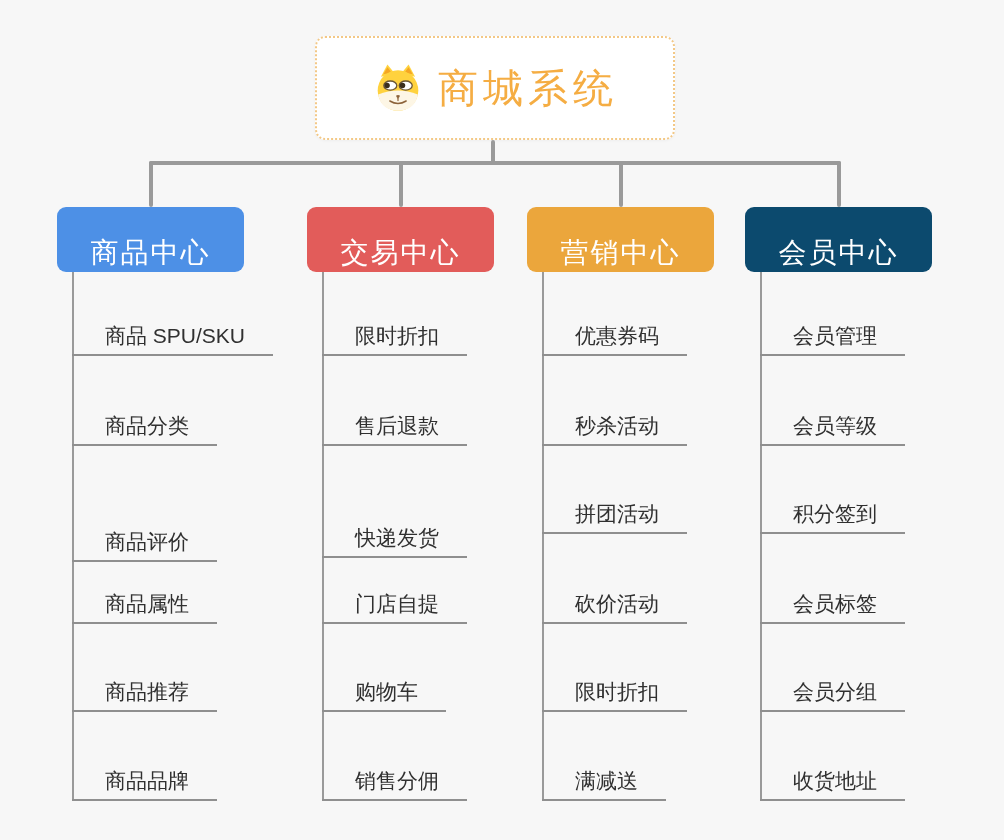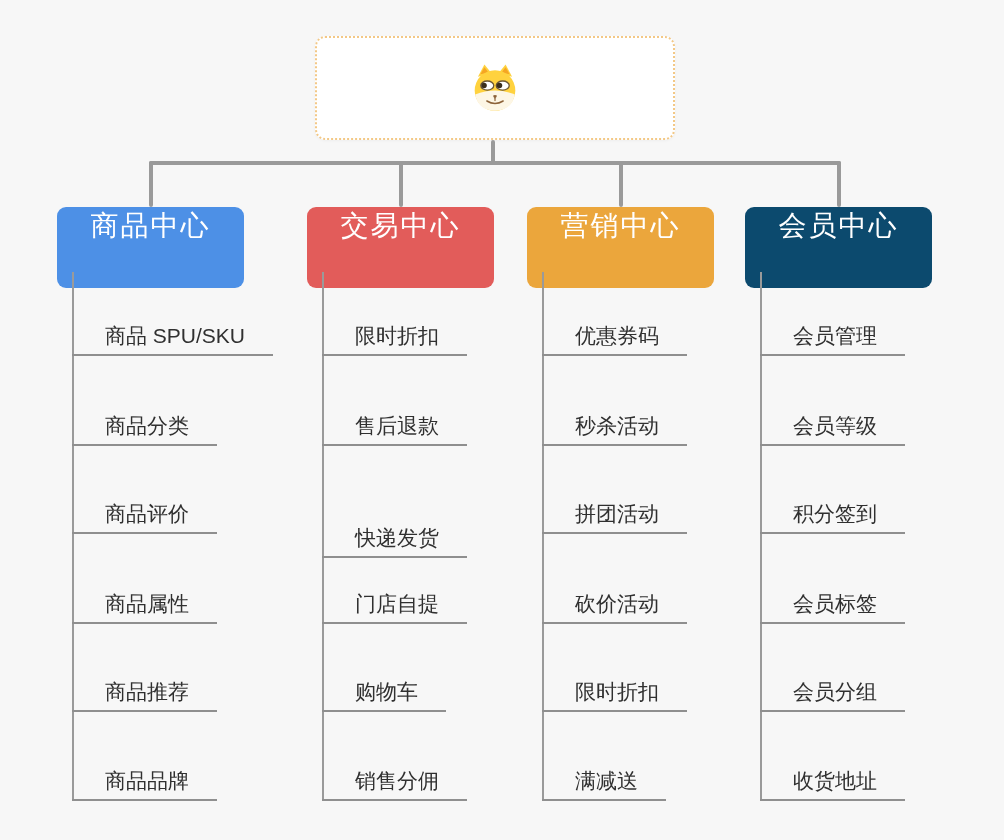--- a/index.html
+++ b/index.html
@@ -40,24 +40,24 @@
   
   .line {
     position:absolute;
     background:#9a9a9a;
     border-radius:2px;
   }
   
   .branch-node {
     position:absolute;
     top:207px;
-    width:187px; height:81px;
+    width:187px; height:65px;
     border-radius:9px;
     display:flex;
-    align-items:flex-start;
+    align-items:flex-end;
     justify-content:center;
     box-sizing:border-box;
     cursor:default;
   }
   .branch-label {
     font-size:28px;
     letter-spacing:2px;
     color:#ffffff;
     white-space:nowrap;
   }
@@ -92,38 +92,39 @@
 
       <ellipse cx="22.5" cy="29" rx="8" ry="5.6" fill="#ffffff" stroke="#6b5635" stroke-width="1.6"></ellipse>
       <ellipse cx="41.5" cy="29" rx="8" ry="5.6" fill="#ffffff" stroke="#6b5635" stroke-width="1.6"></ellipse>
       <circle cx="18.5" cy="29" r="3.4" fill="#3a2e1d"></circle>
       <circle cx="37.5" cy="29" r="3.4" fill="#3a2e1d"></circle>
 
       <path d="M29.5 41.5 q2.5 -2 5 0 q-1 3 -2.5 3 q-1.5 0 -2.5 -3 Z" fill="#8c6239"></path>
       <path d="M22 48 q10 6 20 0" fill="none" stroke="#8c6239" stroke-width="1.8" stroke-linecap="round"></path>
       <path d="M32 44.5 v3" stroke="#8c6239" stroke-width="1.5" stroke-linecap="round"></path>
     </svg>
+    <span class="root-title">商城系统</span>
   </div>
 
   <div id="connectors">
       <div class="line" style="left: 491px; top: 140px; width: 4px; height: 25px;"></div>
       <div class="line" style="left: 148.5px; top: 161px; width: 692px; height: 4px;"></div>
       <div class="line" style="left: 148.5px; top: 161px; width: 4px; height: 46px;"></div>
       <div class="line" style="left: 398.5px; top: 161px; width: 4px; height: 46px;"></div>
       <div class="line" style="left: 618.5px; top: 161px; width: 4px; height: 46px;"></div>
       <div class="line" style="left: 836.5px; top: 161px; width: 4px; height: 46px;"></div>
     </div>
   <div id="branches">
       <div class="branch-node" style="left: 57px; background: rgb(77, 144, 230);">
         <span class="branch-label" style="color: rgb(255, 255, 255);">商品中心</span>
       </div>
       <div class="line" style="left: 72px; top: 272px; width: 2px; height: 529px; border-radius: 0px;"></div>
       <div class="leaf-node" style="left: 72px; top: 324px;">商品 SPU/SKU</div>
       <div class="leaf-node" style="left: 72px; top: 414px;">商品分类</div>
-      <div class="leaf-node" style="left: 72px; top: 502px;">商品评价</div>
+      <div class="leaf-node" style="left: 72px; top: 530px;">商品评价</div>
       <div class="leaf-node" style="left: 72px; top: 592px;">商品属性</div>
       <div class="leaf-node" style="left: 72px; top: 680px;">商品推荐</div>
       <div class="leaf-node" style="left: 72px; top: 769px;">商品品牌</div>
       <div class="branch-node" style="left: 307px; background: rgb(226, 92, 90);">
         <span class="branch-label" style="color: rgb(255, 255, 255);">交易中心</span>
       </div>
       <div class="line" style="left: 322px; top: 272px; width: 2px; height: 529px; border-radius: 0px;"></div>
       <div class="leaf-node" style="left: 322px; top: 324px;">限时折扣</div>
       <div class="leaf-node" style="left: 322px; top: 414px;">售后退款</div>
       <div class="leaf-node" style="left: 322px; top: 502px; margin-top: 24px;">快递发货</div>

